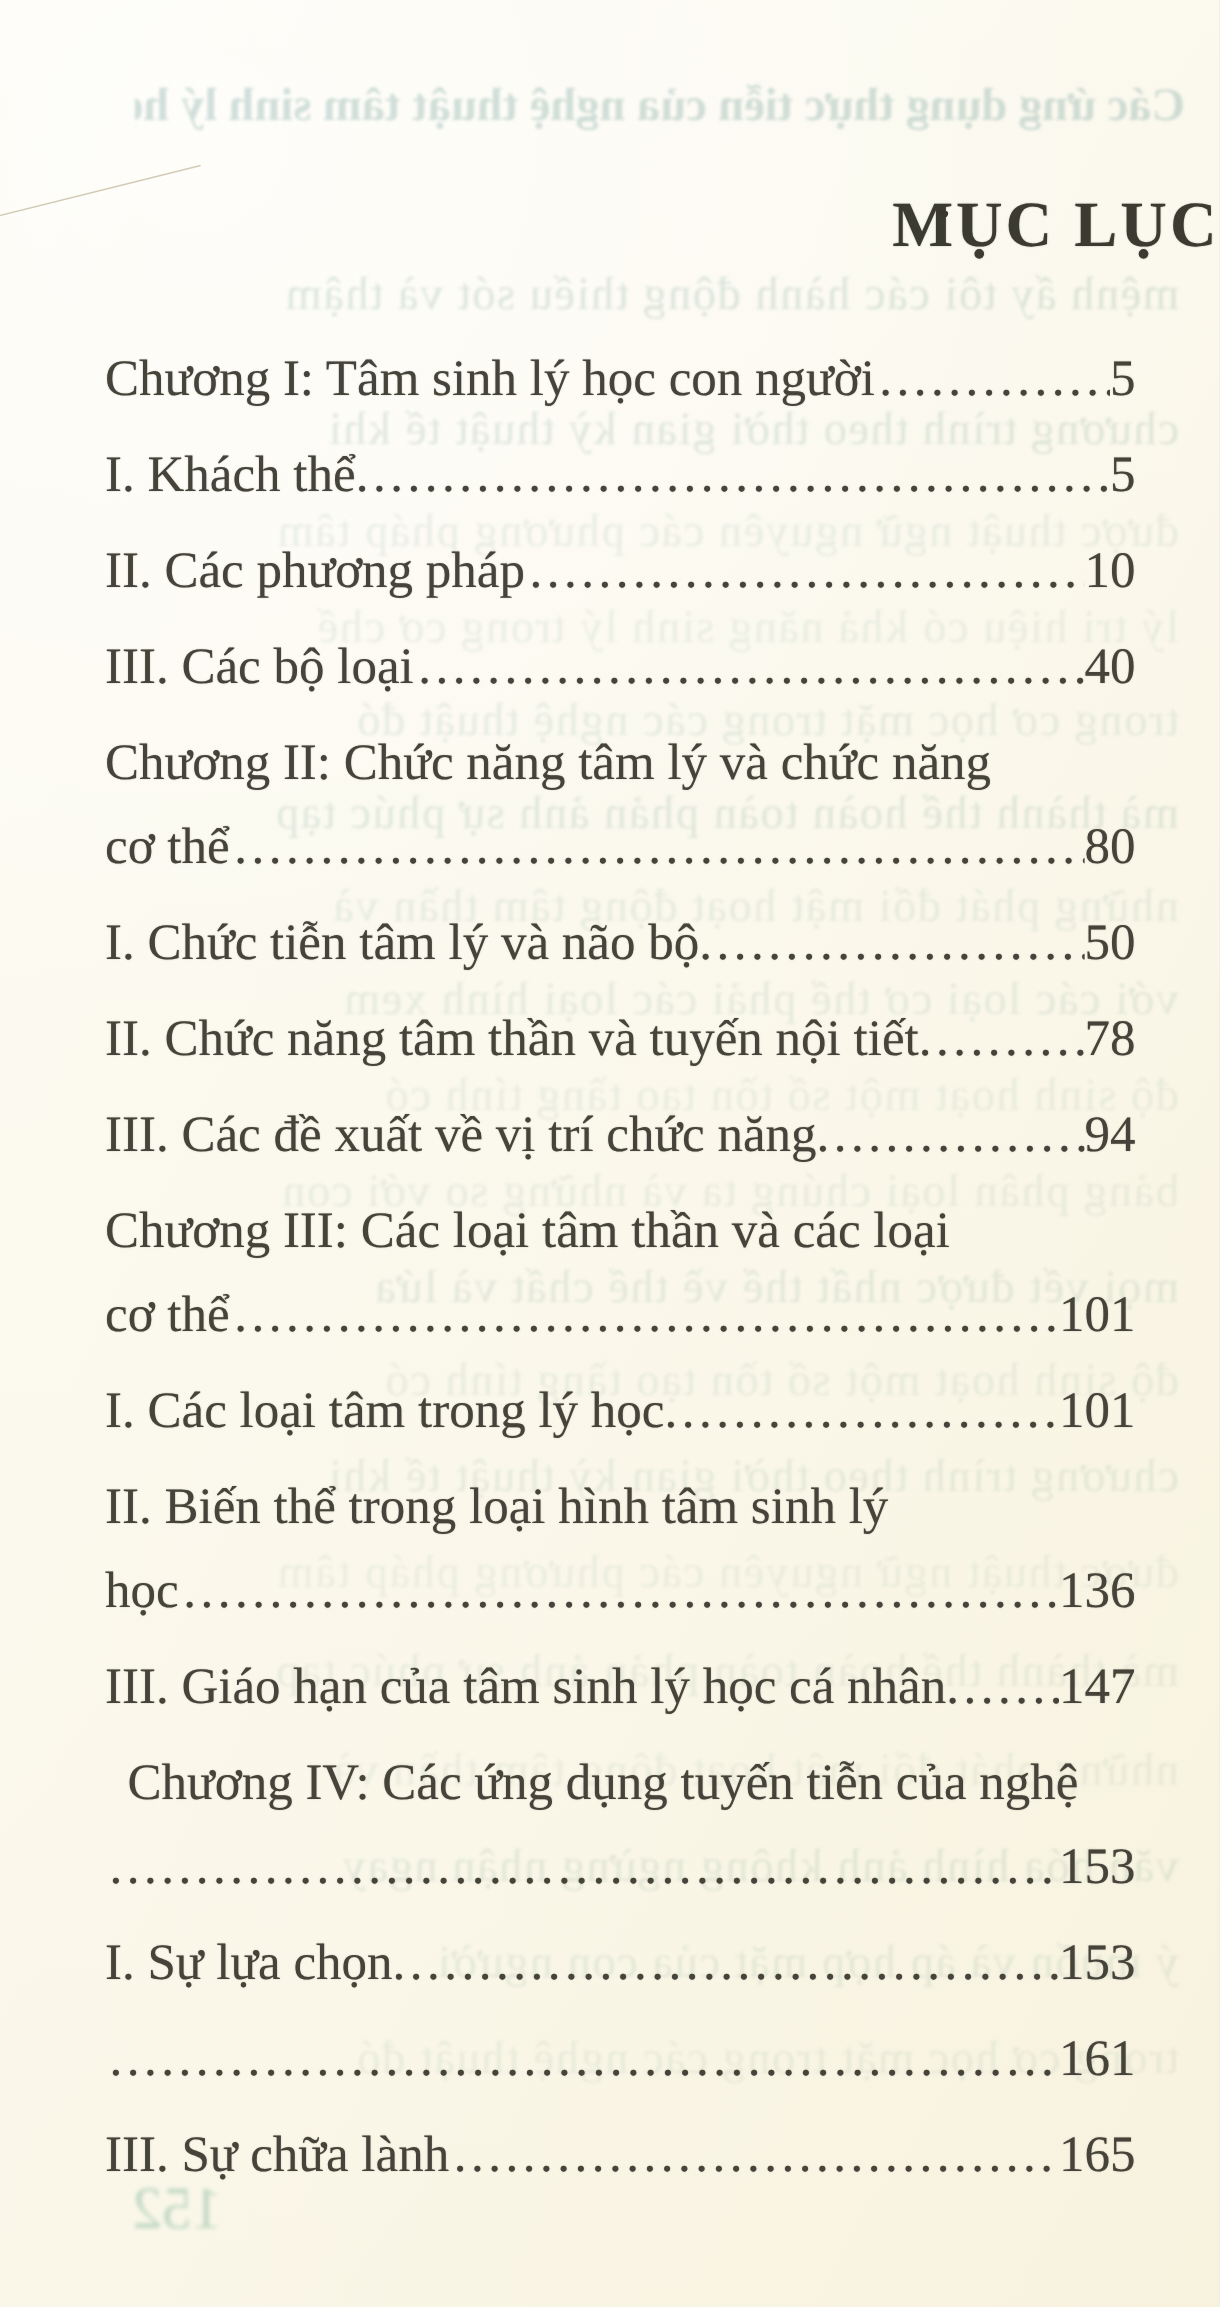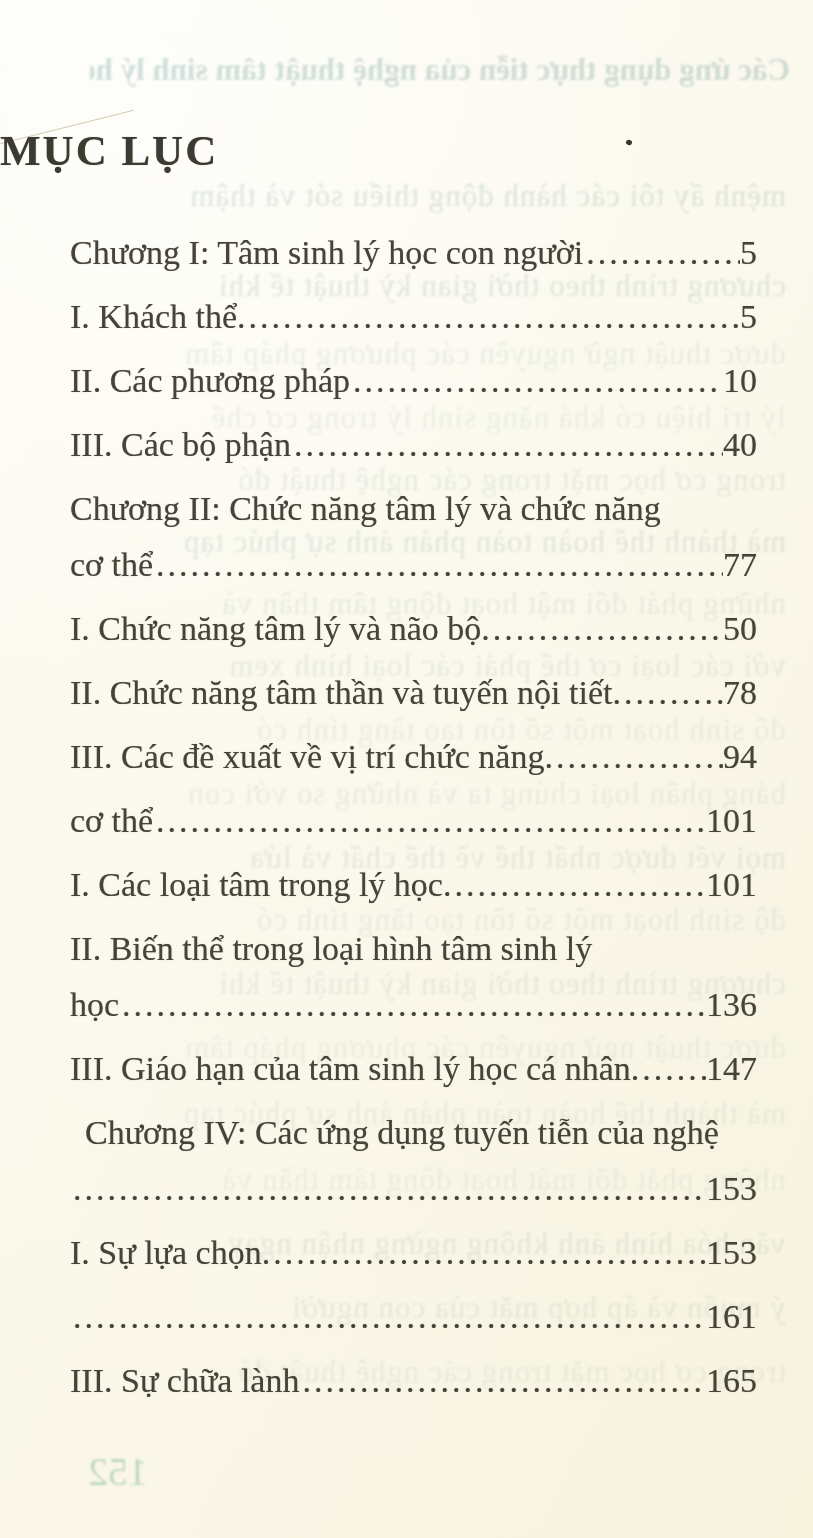--- a/index.html
+++ b/index.html
@@ -63,21 +63,21 @@
     opacity: 0.45;
     transform: scaleX(-1);
     filter: blur(1.3px);
   }
 
   .title {
     position: absolute;
     top: 126px; left: 0;
     width: 100%;
     margin: 0;
-    text-align: left;
+    text-align: right;
     font-size: 43px;
     font-weight: bold;
     letter-spacing: 2px;
     color: #3c3b31;
     text-shadow: 0 0 1px rgba(60,59,49,0.45);
   }
 
   .speck {
     position: absolute;
     left: 626px; top: 140px;
@@ -162,55 +162,56 @@
       </div>
       <div class="entry section">
         <div class="row">
           <span class="label">II. Các phương pháp</span>
           <span class="leader">................................................................................................................................................................</span>
           <span class="pagenum">10</span>
         </div>
       </div>
       <div class="entry section">
         <div class="row">
-          <span class="label">III. Các bộ phận</span>
+          <span class="label">III. Các bộ loại</span>
           <span class="leader">................................................................................................................................................................</span>
           <span class="pagenum">40</span>
         </div>
       </div>
       <div class="entry chapter">
         <div class="wrapline">Chương II: Chức năng tâm lý và chức năng</div>
         <div class="row">
           <span class="label">cơ thể</span>
           <span class="leader">................................................................................................................................................................</span>
-          <span class="pagenum">77</span>
-        </div>
-      </div>
-      <div class="entry section">
-        <div class="row">
-          <span class="label">I. Chức năng tâm lý và não bộ.</span>
+          <span class="pagenum">80</span>
+        </div>
+      </div>
+      <div class="entry section">
+        <div class="row">
+          <span class="label">I. Chức tiễn tâm lý và não bộ.</span>
           <span class="leader">................................................................................................................................................................</span>
           <span class="pagenum">50</span>
         </div>
       </div>
       <div class="entry section">
         <div class="row">
           <span class="label">II. Chức năng tâm thần và tuyến nội tiết.</span>
           <span class="leader">................................................................................................................................................................</span>
           <span class="pagenum">78</span>
         </div>
       </div>
       <div class="entry section">
         <div class="row">
           <span class="label">III. Các đề xuất về vị trí chức năng.</span>
           <span class="leader">................................................................................................................................................................</span>
           <span class="pagenum">94</span>
         </div>
       </div>
       <div class="entry chapter">
+        <div class="wrapline">Chương III: Các loại tâm thần và các loại</div>
         <div class="row">
           <span class="label">cơ thể</span>
           <span class="leader">................................................................................................................................................................</span>
           <span class="pagenum">101</span>
         </div>
       </div>
       <div class="entry section">
         <div class="row">
           <span class="label">I. Các loại tâm trong lý học.</span>
           <span class="leader">................................................................................................................................................................</span>

